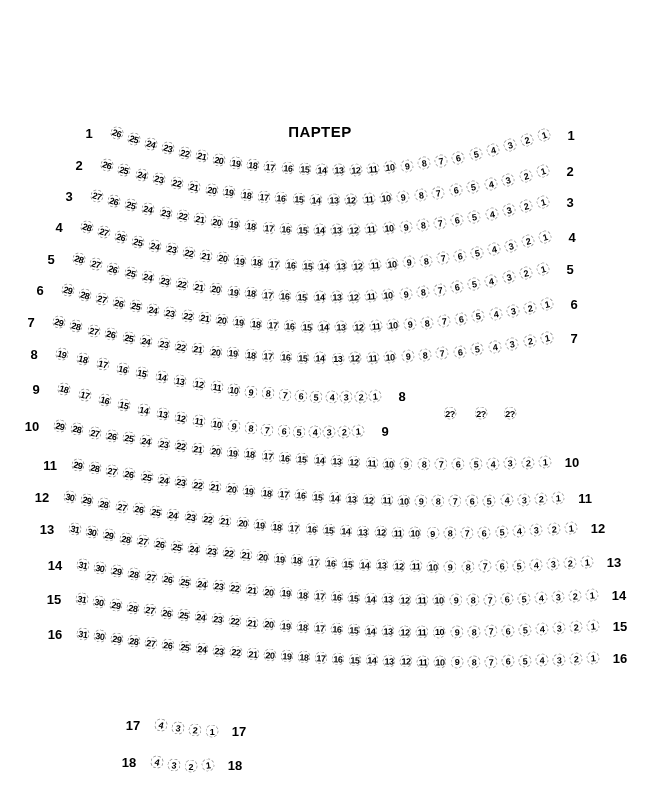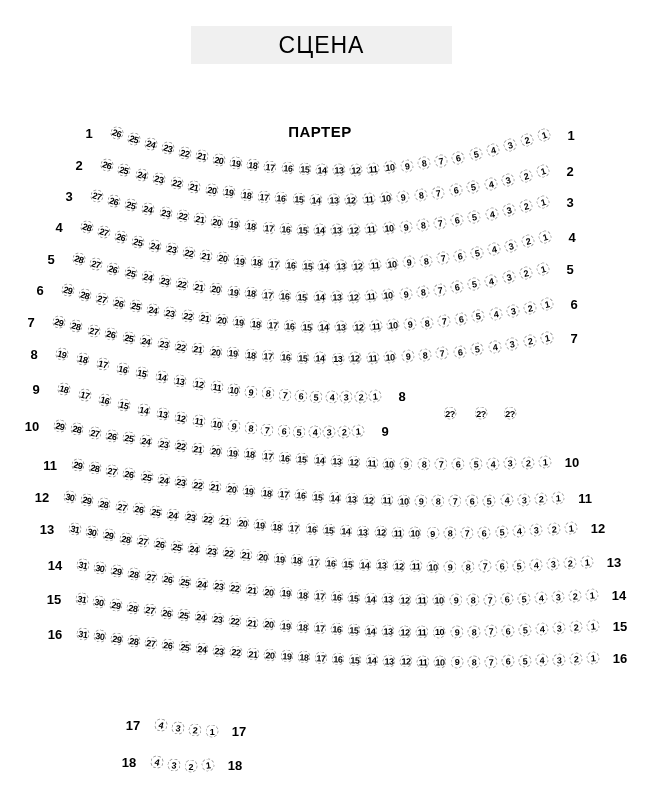--- a/index.html
+++ b/index.html
@@ -25,23 +25,20 @@
   }
   .row-label{
     position:absolute;transform:translate(-50%,-50%);
     font-size:13px;font-weight:700;color:#000;white-space:nowrap;
   }
 </style>
 </head>
 <body>
 
 <div id="canvas">
-  <div id="stage">
-    <span>СЦЕНА</span>
-  </div>
   <div id="section-title">ПАРТЕР</div>
   <div id="seatmap">
       <div class="row-label" style="left: 89px; top: 133px;">1</div>
       <div class="row-label" style="left: 571px; top: 135px;">1</div>
       <div class="seat" style="left: 117px; top: 133px; transform: translate(-50%, -50%) rotate(18.9deg);">26</div>
       <div class="seat" style="left: 134.042px; top: 138.61px; transform: translate(-50%, -50%) rotate(17.5deg);">25</div>
       <div class="seat" style="left: 151.086px; top: 143.758px; transform: translate(-50%, -50%) rotate(16.1deg);">24</div>
       <div class="seat" style="left: 168.134px; top: 148.446px; transform: translate(-50%, -50%) rotate(14.7deg);">23</div>
       <div class="seat" style="left: 185.186px; top: 152.674px; transform: translate(-50%, -50%) rotate(13.2deg);">22</div>
       <div class="seat" style="left: 202.24px; top: 156.44px; transform: translate(-50%, -50%) rotate(11.7deg);">21</div>

